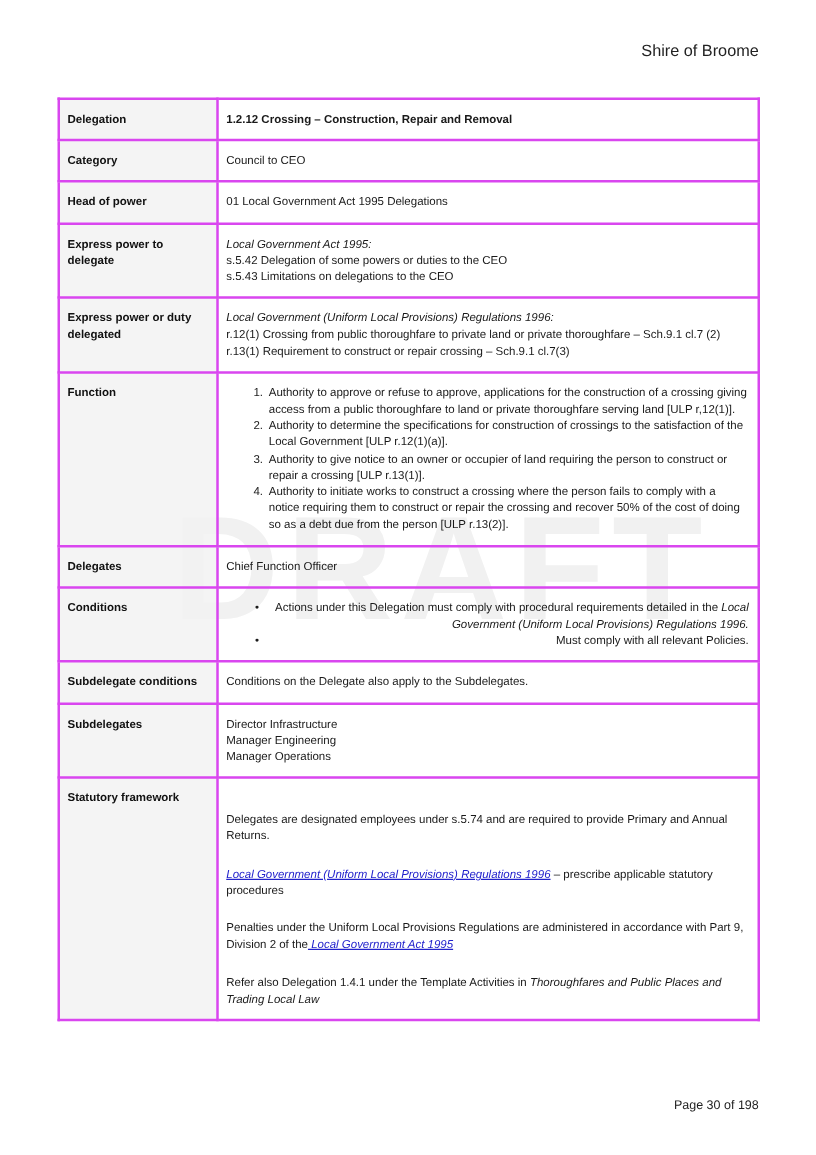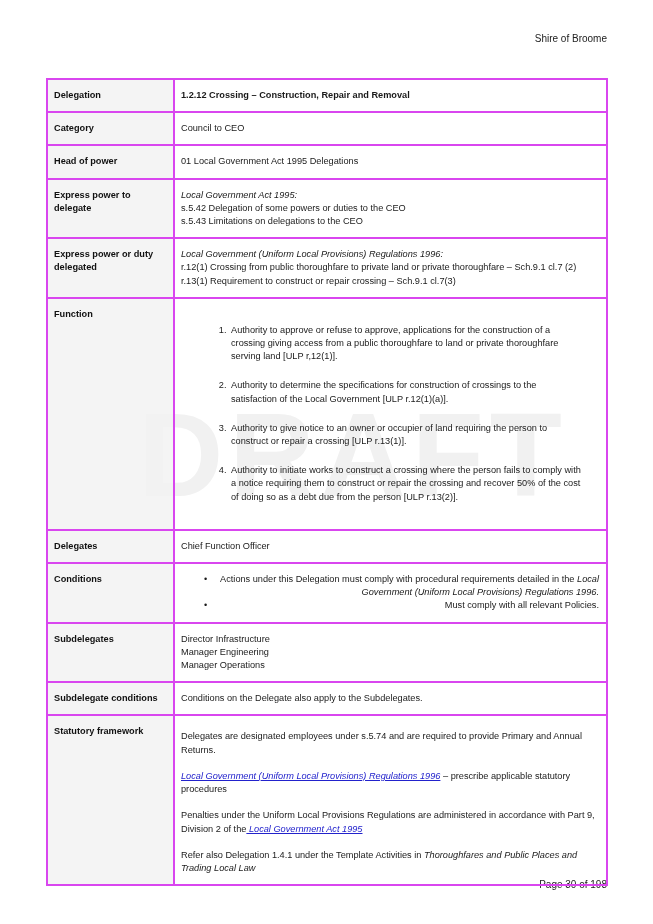--- a/index.html
+++ b/index.html
@@ -3,21 +3,21 @@
 <meta charset="utf-8">
 <style>
   html, body { margin: 0; padding: 0; background: #ffffff; }
   body {
     width: 653px; height: 924px; position: relative; overflow: hidden;
     font-family: "Liberation Sans", "DejaVu Sans", sans-serif;
     color: #1a1a1a;
   }
   .header-org {
     position: absolute; top: 33px; right: 46px;
-    font-size: 10px; color: #222;
+    font-size: 13px; color: #222;
   }
   .footer-page {
     position: absolute; top: 879px; right: 46px;
     font-size: 10px; color: #222;
   }
   .watermark {
     position: absolute; left: 138px; top: 396px;
     font-size: 118px; font-weight: bold; letter-spacing: 6px;
     color: #f1f1f1; z-index: 0; line-height: 1;
     font-family: "Liberation Sans", sans-serif;
@@ -32,25 +32,25 @@
     padding: 9px 7px 9px 6px;
   }
   td.label {
     width: 112px; background: rgba(242,242,242,0.85); font-weight: bold; color: #111;
   }
   td.value { background: transparent; }
   .ital { font-style: italic; }
   .bold { font-weight: bold; }
   .line { display: block; }
   ol.func { margin: 0; padding-left: 32px; }
-  ol.func li { margin: 16px; padding-left: 2px; }
+  ol.func li { margin: 0; padding-left: 2px; }
   ul.cond { margin: 0; padding-left: 32px; list-style: none; text-align: right; }
   ul.cond li { position: relative; }
   ul.cond li::before { content: "\2022"; position: absolute; left: -9px; }
-  .para { margin: 5px 0 13px 0; }
+  .para { margin: 17px 0 13px 0; }
   .para:last-child { margin-bottom: 0; }
   a.link { color: #1a0dab; color: #2222cc; font-style: italic; }
 </style>
 </head>
 <body>
 
 <div class="header-org">Shire of Broome</div>
 <div class="watermark">DRAFT</div>
 
 <table class="deleg">
@@ -101,30 +101,30 @@
   <tr>
     <td class="label">Conditions</td>
     <td class="value">
       <ul class="cond">
         <li><span>Actions under this Delegation must comply with procedural requirements detailed in the </span><span class="ital">Local Government (Uniform Local Provisions) Regulations 1996.</span></li>
         <li>Must comply with all relevant Policies.</li>
       </ul>
     </td>
   </tr>
   <tr>
+    <td class="label">Subdelegate conditions</td>
+    <td class="value">Conditions on the Delegate also apply to the Subdelegates.</td>
+  </tr>
+  <tr>
     <td class="label">Subdelegates</td>
     <td class="value">
       <span class="line">Director Infrastructure</span>
       <span class="line">Manager Engineering</span>
       <span class="line">Manager Operations</span>
     </td>
-  </tr>
-  <tr>
-    <td class="label">Subdelegate conditions</td>
-    <td class="value">Conditions on the Delegate also apply to the Subdelegates.</td>
   </tr>
   <tr>
     <td class="label">Statutory framework</td>
     <td class="value">
       <p class="para">Delegates are designated employees under s.5.74 and are required to provide Primary and Annual Returns.</p>
       <p class="para"><a class="link" href="#">Local Government (Uniform Local Provisions) Regulations 1996</a><span> – prescribe applicable statutory procedures</span></p>
       <p class="para"><span>Penalties under the Uniform Local Provisions Regulations are administered in accordance with Part 9, Division 2 of the</span><a class="link" href="#"> Local Government Act 1995</a></p>
       <p class="para"><span>Refer also Delegation 1.4.1 under the Template Activities in </span><span class="ital">Thoroughfares and Public Places and Trading Local Law</span></p>
     </td>
   </tr>

